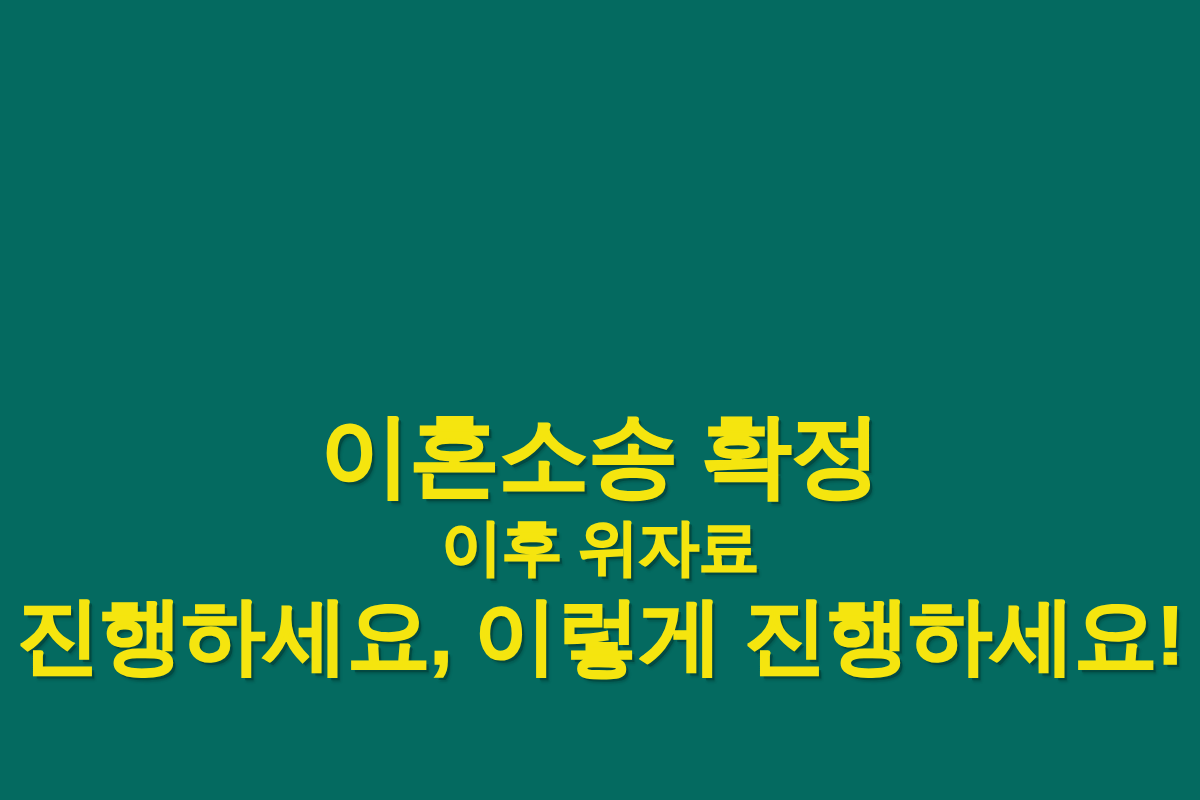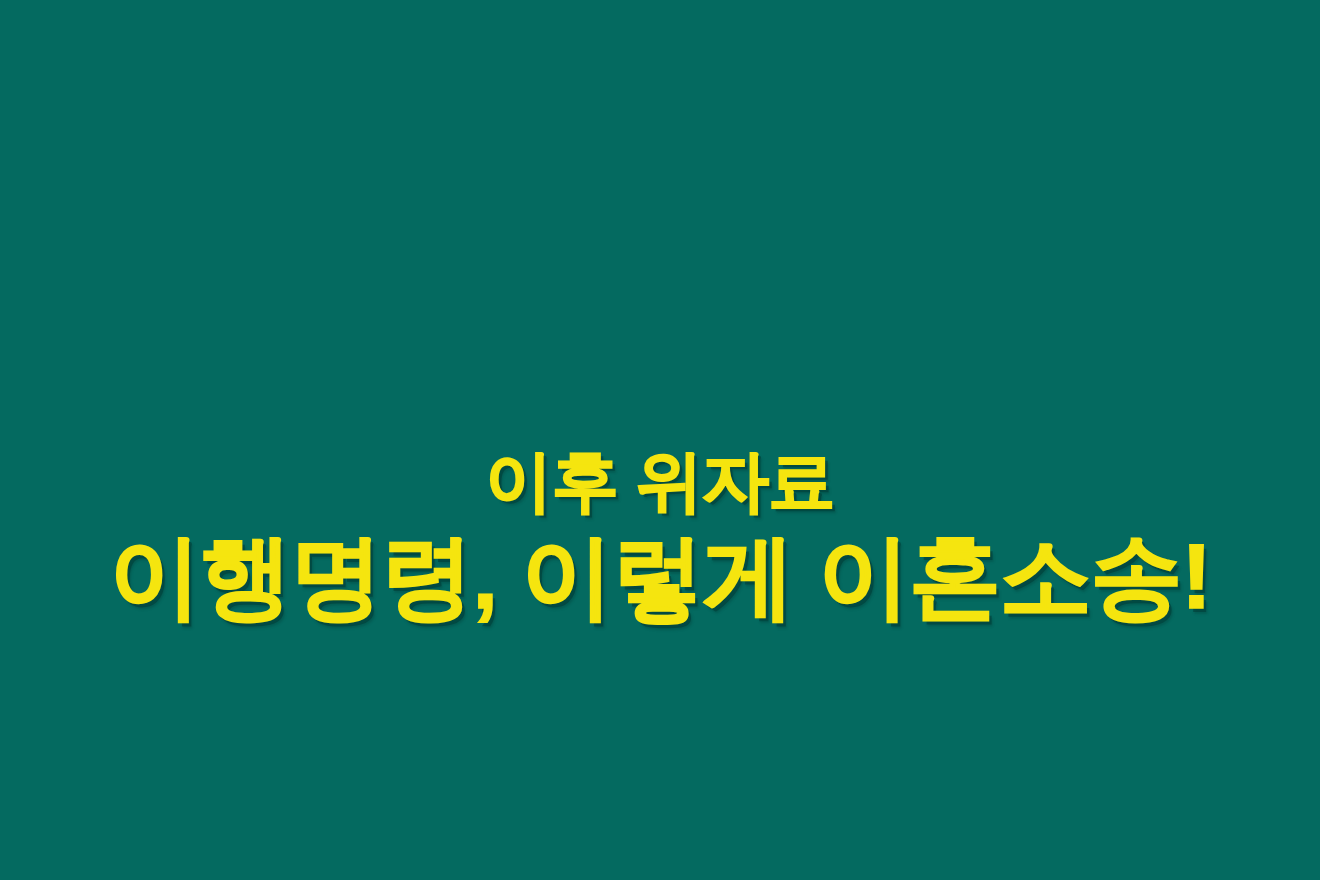--- a/index.html
+++ b/index.html
@@ -70,20 +70,21 @@
     line-height: 1.22;
   }
 </style>
 </head>
 <body>
 
 <div class="banner" style="background: rgb(4, 106, 96);">
 
   <div class="headline-block">
 
+    <span class="headline-line line-1" style="color: rgb(245, 229, 15); -webkit-text-stroke-color: rgb(245, 229, 15); text-shadow: rgba(2, 58, 52, 0.55) 3px 3px 0px, rgba(2, 58, 52, 0.3) 4px 5px 2px; font-size: 90.41px;">이혼소송 확정</span>
 
     <span class="headline-line line-2" style="color: rgb(245, 229, 15); -webkit-text-stroke-color: rgb(245, 229, 15); text-shadow: rgba(2, 58, 52, 0.55) 3px 3px 0px, rgba(2, 58, 52, 0.3) 4px 5px 2px; font-size: 61px;">이후 위자료</span>
 
-    <span class="headline-line line-3" style="color: rgb(245, 229, 15); -webkit-text-stroke-color: rgb(245, 229, 15); text-shadow: rgba(2, 58, 52, 0.55) 3px 3px 0px, rgba(2, 58, 52, 0.3) 4px 5px 2px; font-size: 83.55px;">이행명령, 이렇게 이혼소송!</span>
+    <span class="headline-line line-3" style="color: rgb(245, 229, 15); -webkit-text-stroke-color: rgb(245, 229, 15); text-shadow: rgba(2, 58, 52, 0.55) 3px 3px 0px, rgba(2, 58, 52, 0.3) 4px 5px 2px; font-size: 83.55px;">진행하세요, 이렇게 진행하세요!</span>
 
   </div>
 
 </div>
 
 </body></html>

